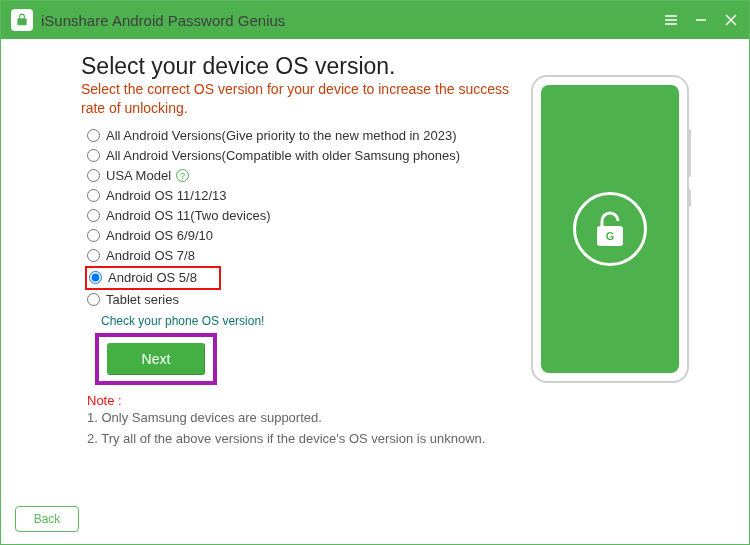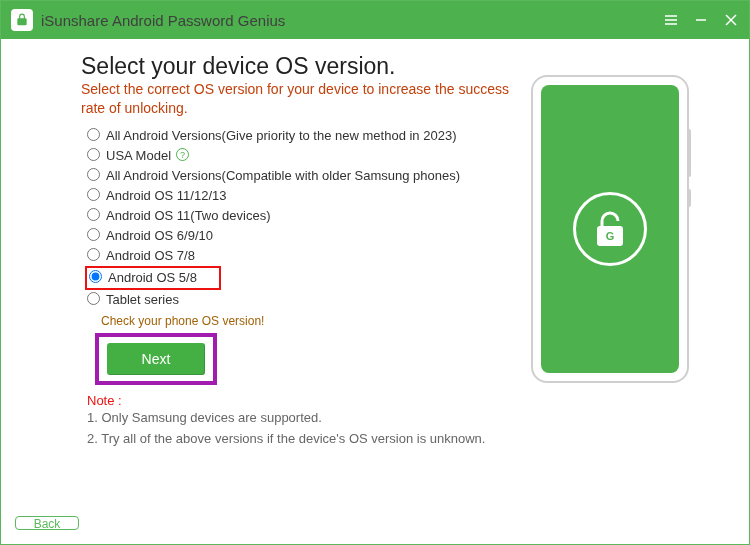--- a/index.html
+++ b/index.html
@@ -44,30 +44,30 @@
     padding: 14px 60px 0 80px;
     position: relative;
     display: flex;
   }
   .left-col { flex: 1; }
   .heading { font-size: 23px; font-weight: normal; color: #222; margin-bottom: 0; }
   .subheading { font-size: 14px; color: #c2410c; line-height: 1.35; margin-bottom: 8px; }
   .radio-list { margin-left: 6px; }
   .radio-item {
     display: flex;
-    align-items: flex-start;
+    align-items: center;
     font-size: 13px;
     color: #333;
     padding: 2.5px 0;
     cursor: pointer;
   }
   .radio-item input { margin-right: 6px; }
   .help { color:#4db14d; border:1px solid #4db14d; border-radius:50%; width:13px; height:13px; font-size:9px; display:inline-flex; align-items:center; justify-content:center; margin-left:5px;}
   .highlight-row { border: 2px solid #e11; display:inline-flex; padding: 0 22px 0 2px; margin-left:-2px;}
-  .check-link { color: #a16207; font-size: 12px; margin-left: 20px; margin-top: 4px; display:inline-block;}
+  .check-link { color: #0f766e; font-size: 12px; margin-left: 20px; margin-top: 4px; display:inline-block;}
   .next-wrap { border: 4px solid #a21caf; display:inline-block; padding: 6px 8px; margin-top: 4px; margin-left: 14px;}
   .next-btn {
     background: #44b044;
     color: #fff;
     border: none;
     width: 98px;
     height: 32px;
     font-size: 14px;
     border-radius: 3px;
     cursor: pointer;
@@ -98,21 +98,21 @@
     display:flex; align-items:center; justify-content:center;
   }
   .footer {
     padding: 8px 14px 12px;
   }
   .back-btn {
     border: 1px solid #5cb85c;
     background: #fff;
     color: #5cb85c;
     width: 64px;
-    height: 14px;
+    height: 26px;
     border-radius: 4px;
     font-size: 12px;
     cursor: pointer;
   }
 </style>
 </head>
 <body>
 
 <div class="window">
   <div class="titlebar">
@@ -146,26 +146,26 @@
       <div class="heading">Select your device OS version.</div>
       <div class="subheading">Select the correct OS version for your device to increase the success rate of unlocking.</div>
 
       <div class="radio-list" id="radio-list">
           <label class="radio-item">
             <input type="radio" name="os" style="">
             <span>All Android Versions(Give priority to the new method in 2023)</span>
           </label>
           <label class="radio-item">
             <input type="radio" name="os" style="">
+            <span>All Android Versions(Compatible with older Samsung phones)</span>
+          </label>
+          <label class="radio-item">
+            <input type="radio" name="os" style="">
             <span>USA Model</span>
             <span class="help">?</span>
-          </label>
-          <label class="radio-item">
-            <input type="radio" name="os" style="">
-            <span>All Android Versions(Compatible with older Samsung phones)</span>
           </label>
           <label class="radio-item">
             <input type="radio" name="os" style="">
             <span>Android OS 11/12/13</span>
           </label>
           <label class="radio-item">
             <input type="radio" name="os" style="">
             <span>Android OS 11(Two devices)</span>
           </label>
           <label class="radio-item">

